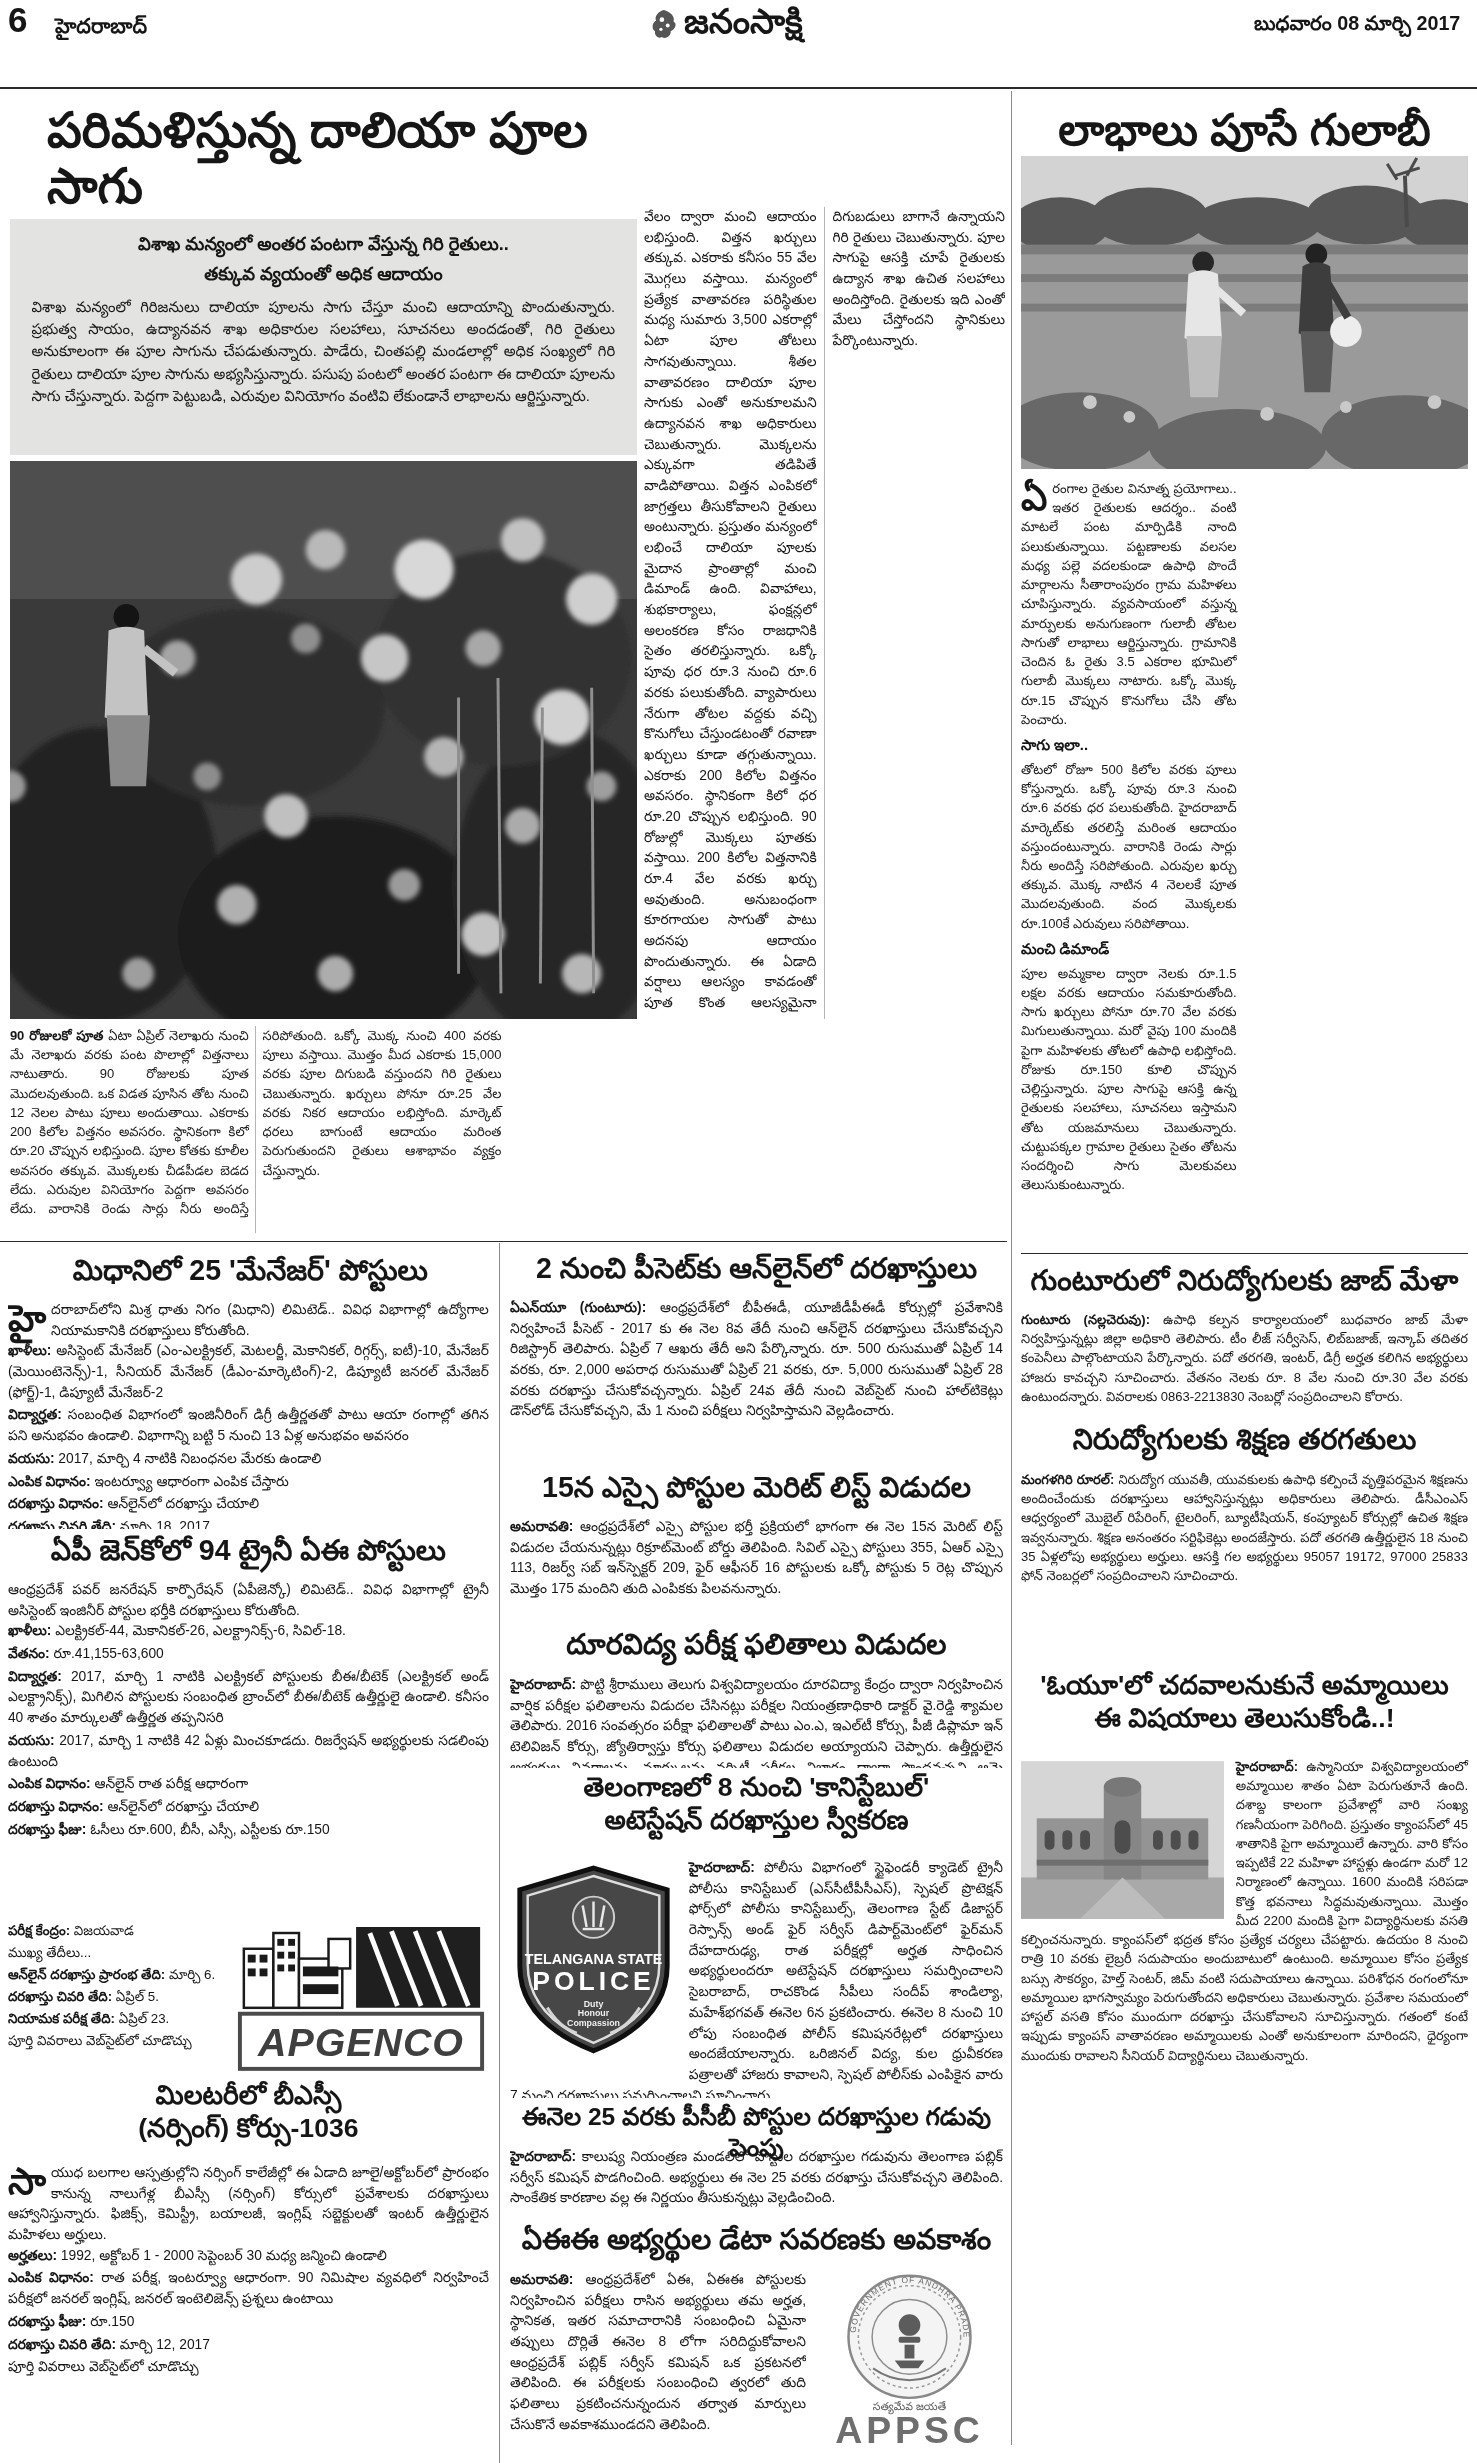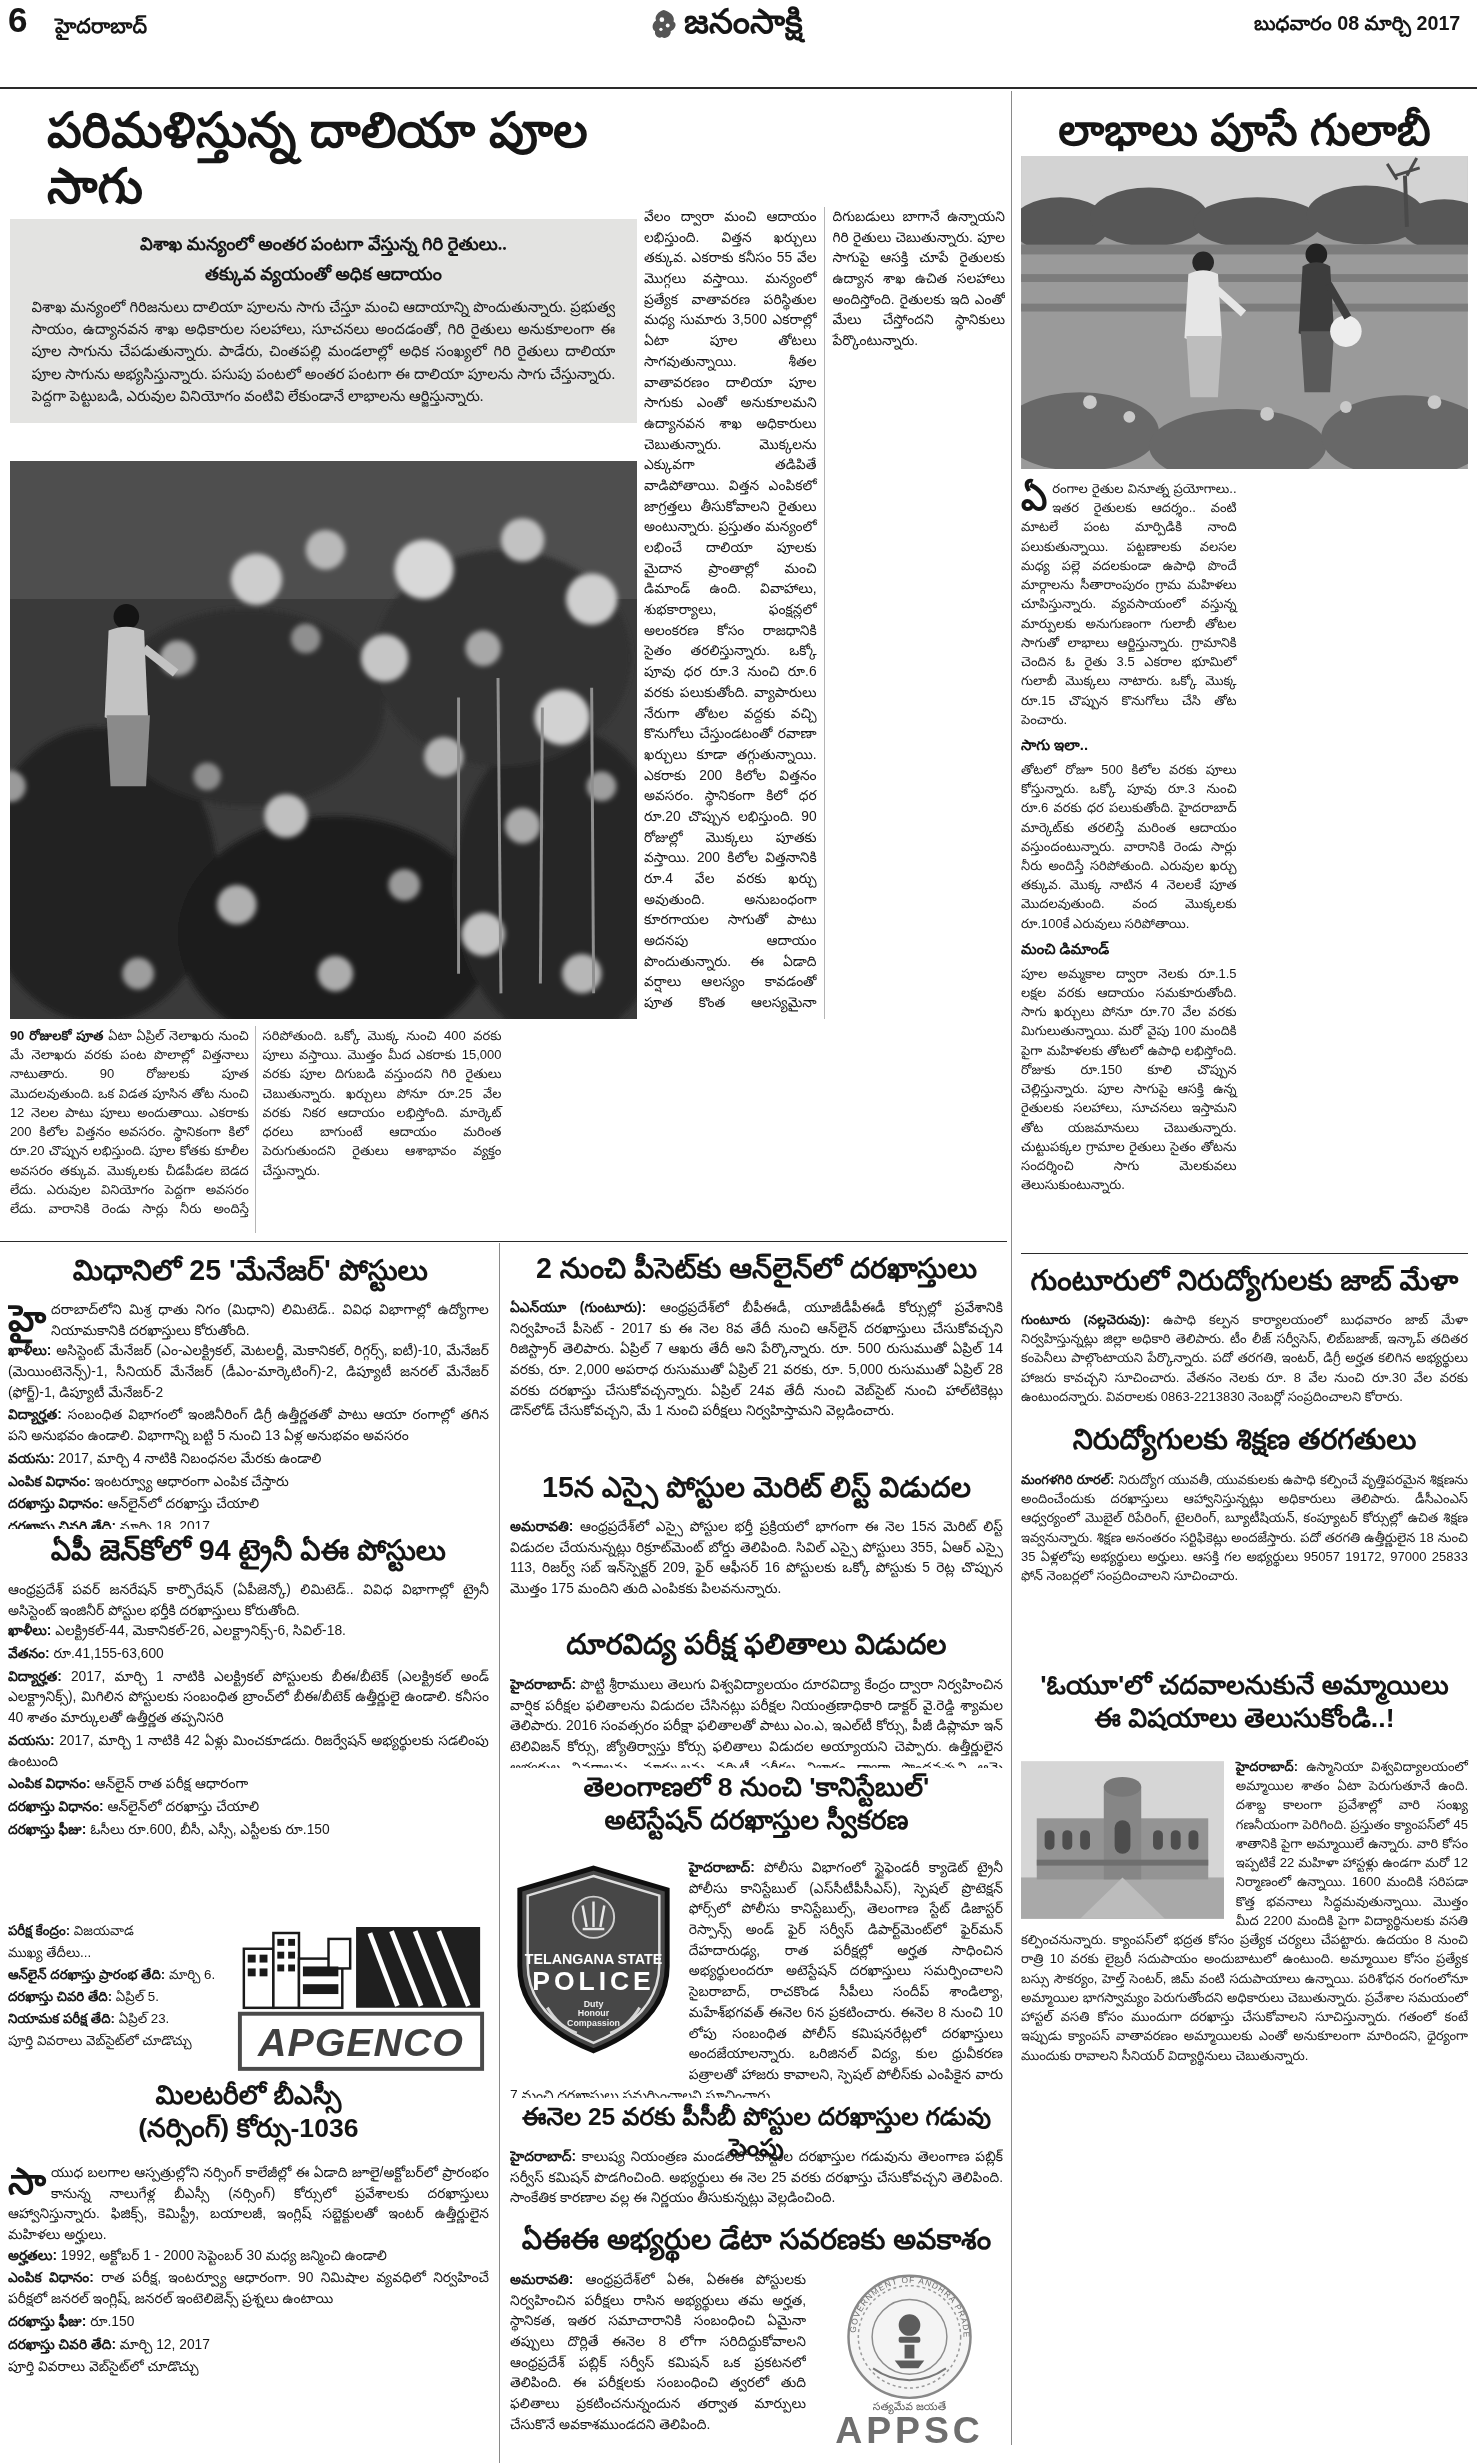--- a/index.html
+++ b/index.html
@@ -47,21 +47,21 @@
       </svg>
       <span class="masthead">జనంసాక్షి</span>
     </div>
     <span class="abs hdr-date" style="right:17.7px;top:11.8px;">బుధవారం 08 మార్చి 2017</span>
   </div>
   <div class="abs rule-h" style="left:0;top:87px;width:1478px;height:2px;"></div>
   <div class="abs rule-v" style="left:1011px;top:91px;height:2354px;"></div>
 
   <div class="abs h-main" style="left:47px;top:102px;width:591px;">పరిమళిస్తున్న దాలియా పూల సాగు</div>
 
-  <div class="abs graybox" style="left:9.9px;top:219px;width:627px;height:204px;padding:9.9px 21.7px;box-sizing:border-box;font-family:Liberation Serif, serif;">
+  <div class="abs graybox" style="left:9.9px;top:219px;width:627px;height:236px;padding:9.9px 21.7px;box-sizing:border-box;">
     <div class="lead-line">విశాఖ మన్యంలో అంతర పంటగా వేస్తున్న గిరి రైతులు..</div>
     <div class="lead-line">తక్కువ వ్యయంతో అధిక ఆదాయం</div>
     <div class="body jt" style="margin-top:5.9px;font-size:14.8px;">విశాఖ మన్యంలో గిరిజనులు దాలియా పూలను సాగు చేస్తూ మంచి ఆదాయాన్ని పొందుతున్నారు. ప్రభుత్వ సాయం, ఉద్యానవన శాఖ అధికారుల సలహాలు, సూచనలు అందడంతో, గిరి రైతులు అనుకూలంగా ఈ పూల సాగును చేపడుతున్నారు. పాడేరు, చింతపల్లి మండలాల్లో అధిక సంఖ్యలో గిరి రైతులు దాలియా పూల సాగును అభ్యసిస్తున్నారు. పసుపు పంటలో అంతర పంటగా ఈ దాలియా పూలను సాగు చేస్తున్నారు. పెద్దగా పెట్టుబడి, ఎరువుల వినియోగం వంటివి లేకుండానే లాభాలను ఆర్జిస్తున్నారు.</div>
   </div>
 
   <div class="abs" style="left:9.9px;top:461px;width:627px;height:558px;">
     <svg class="photo" width="627" height="558" viewBox="0 0 636 566">
       <defs>
           <filter id="bl">
             <feGaussianBlur stdDeviation="2.5"></feGaussianBlur>

